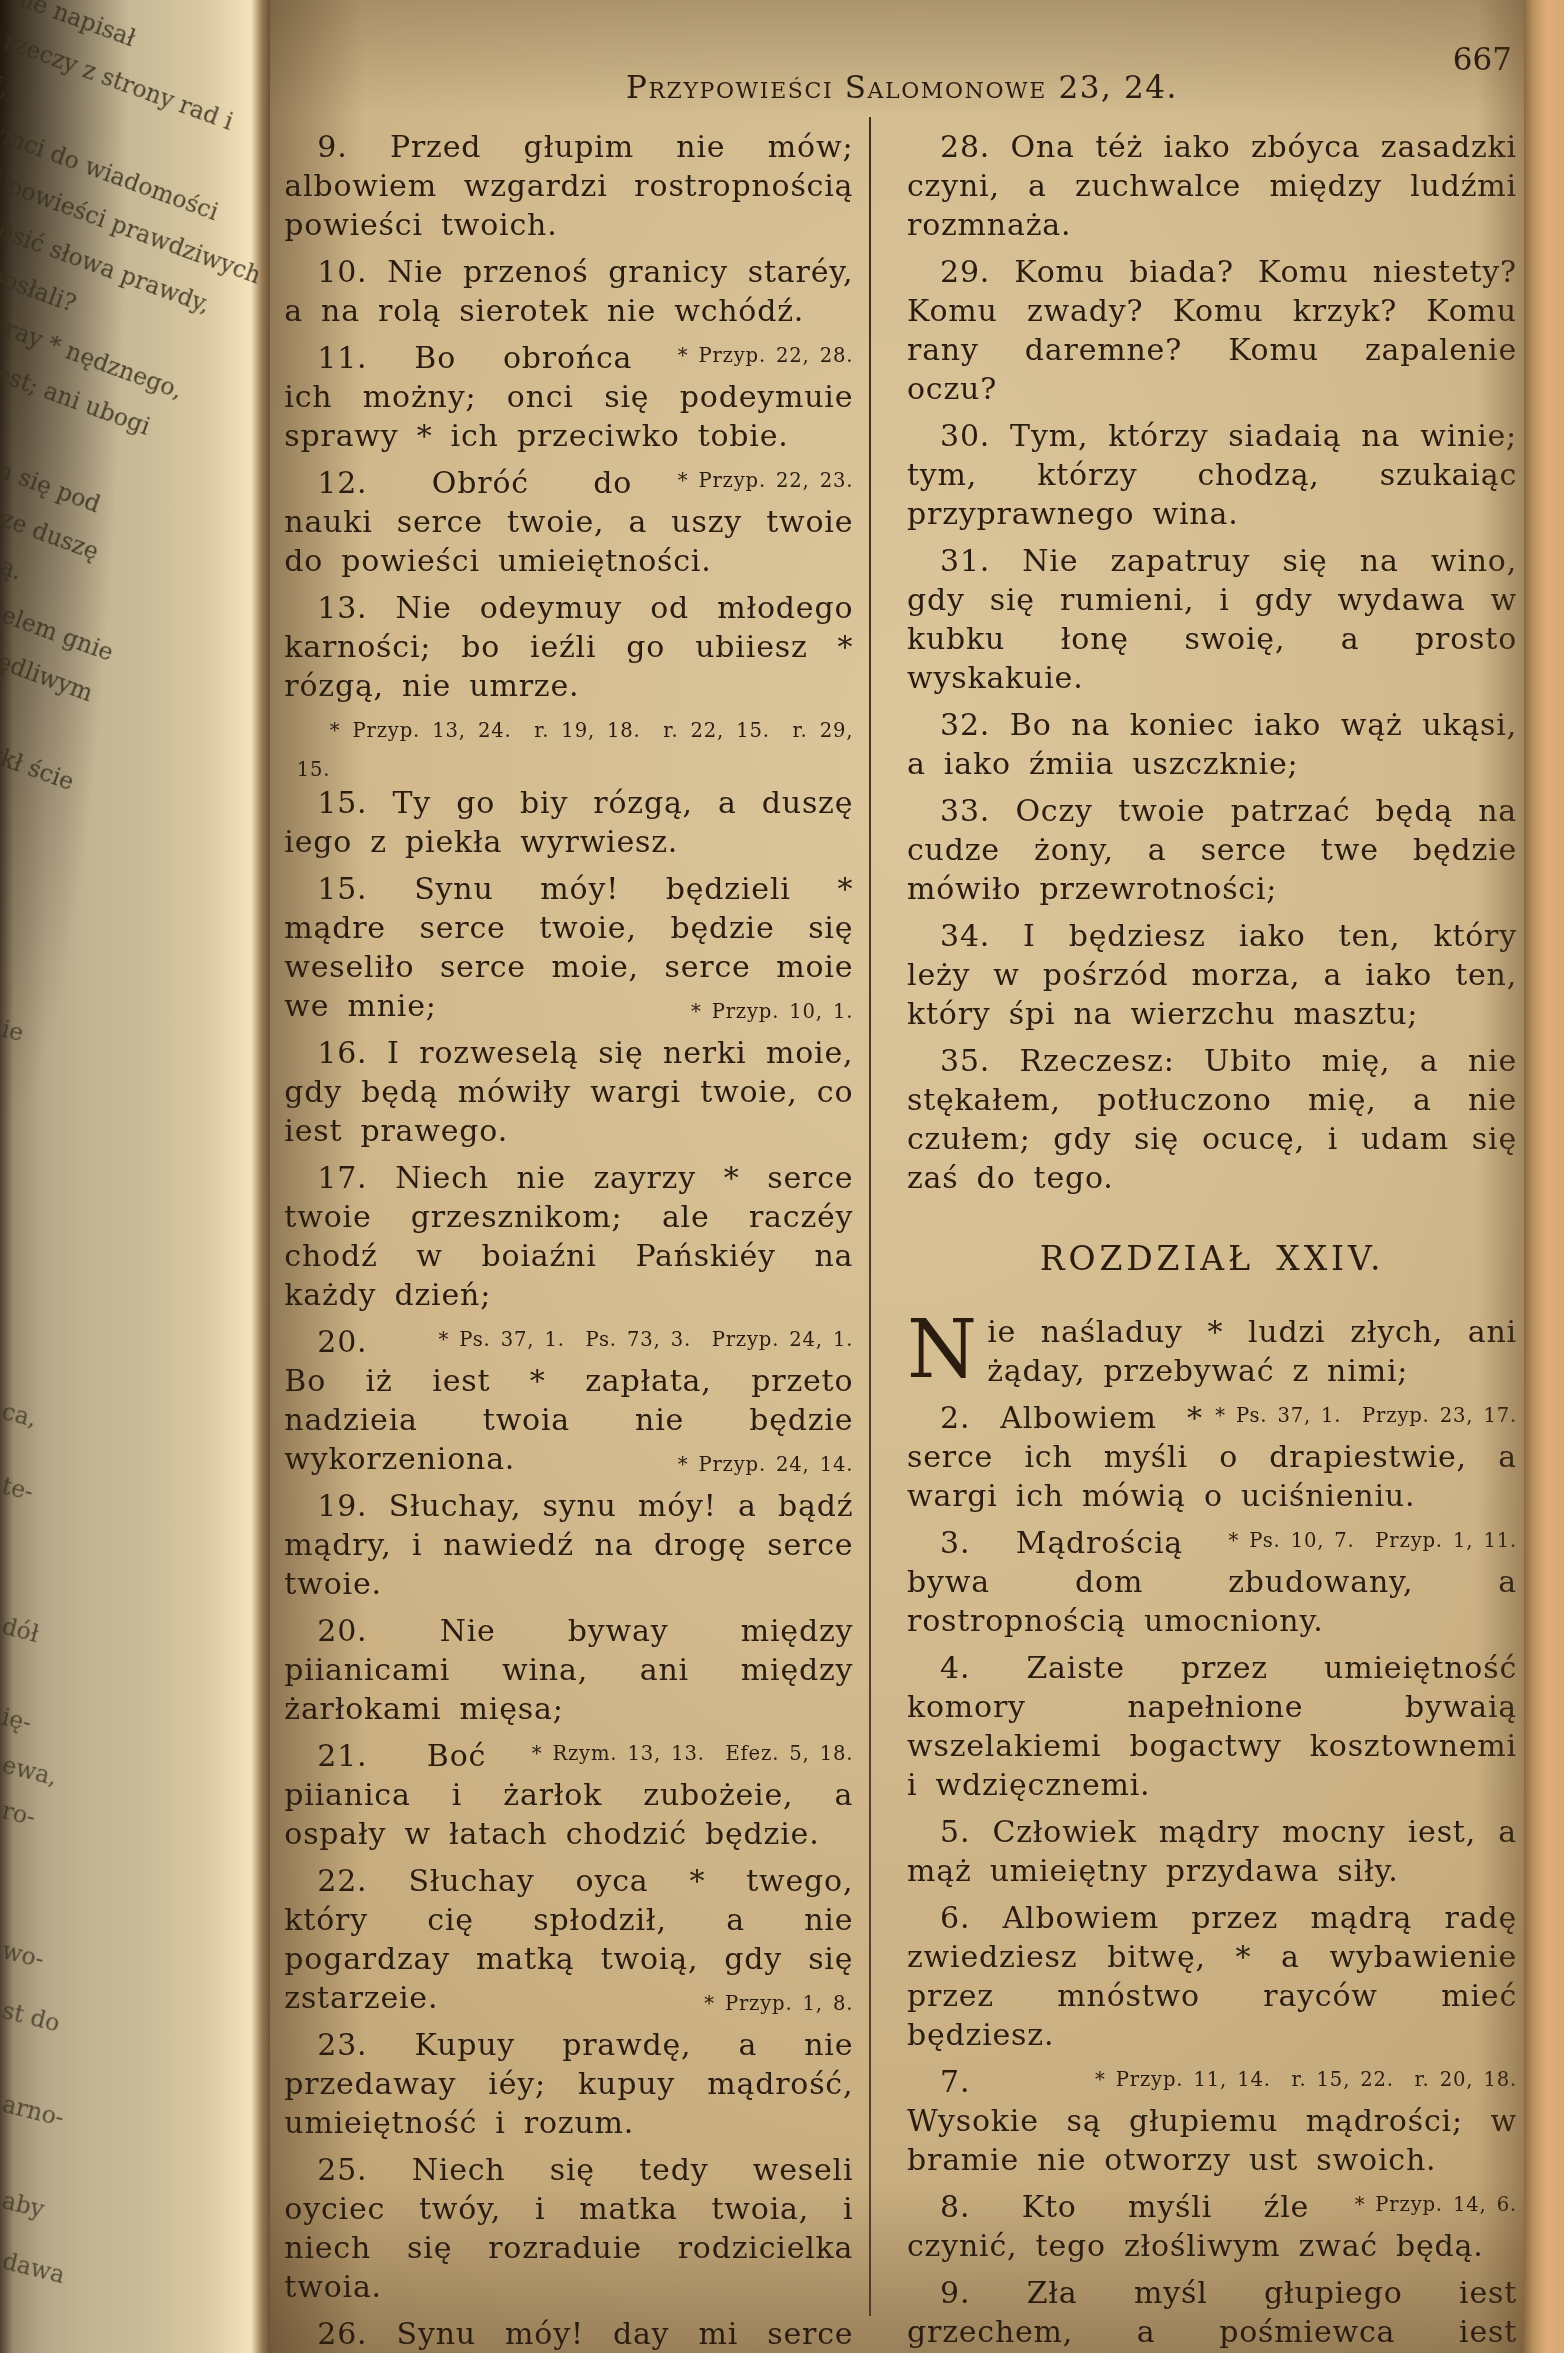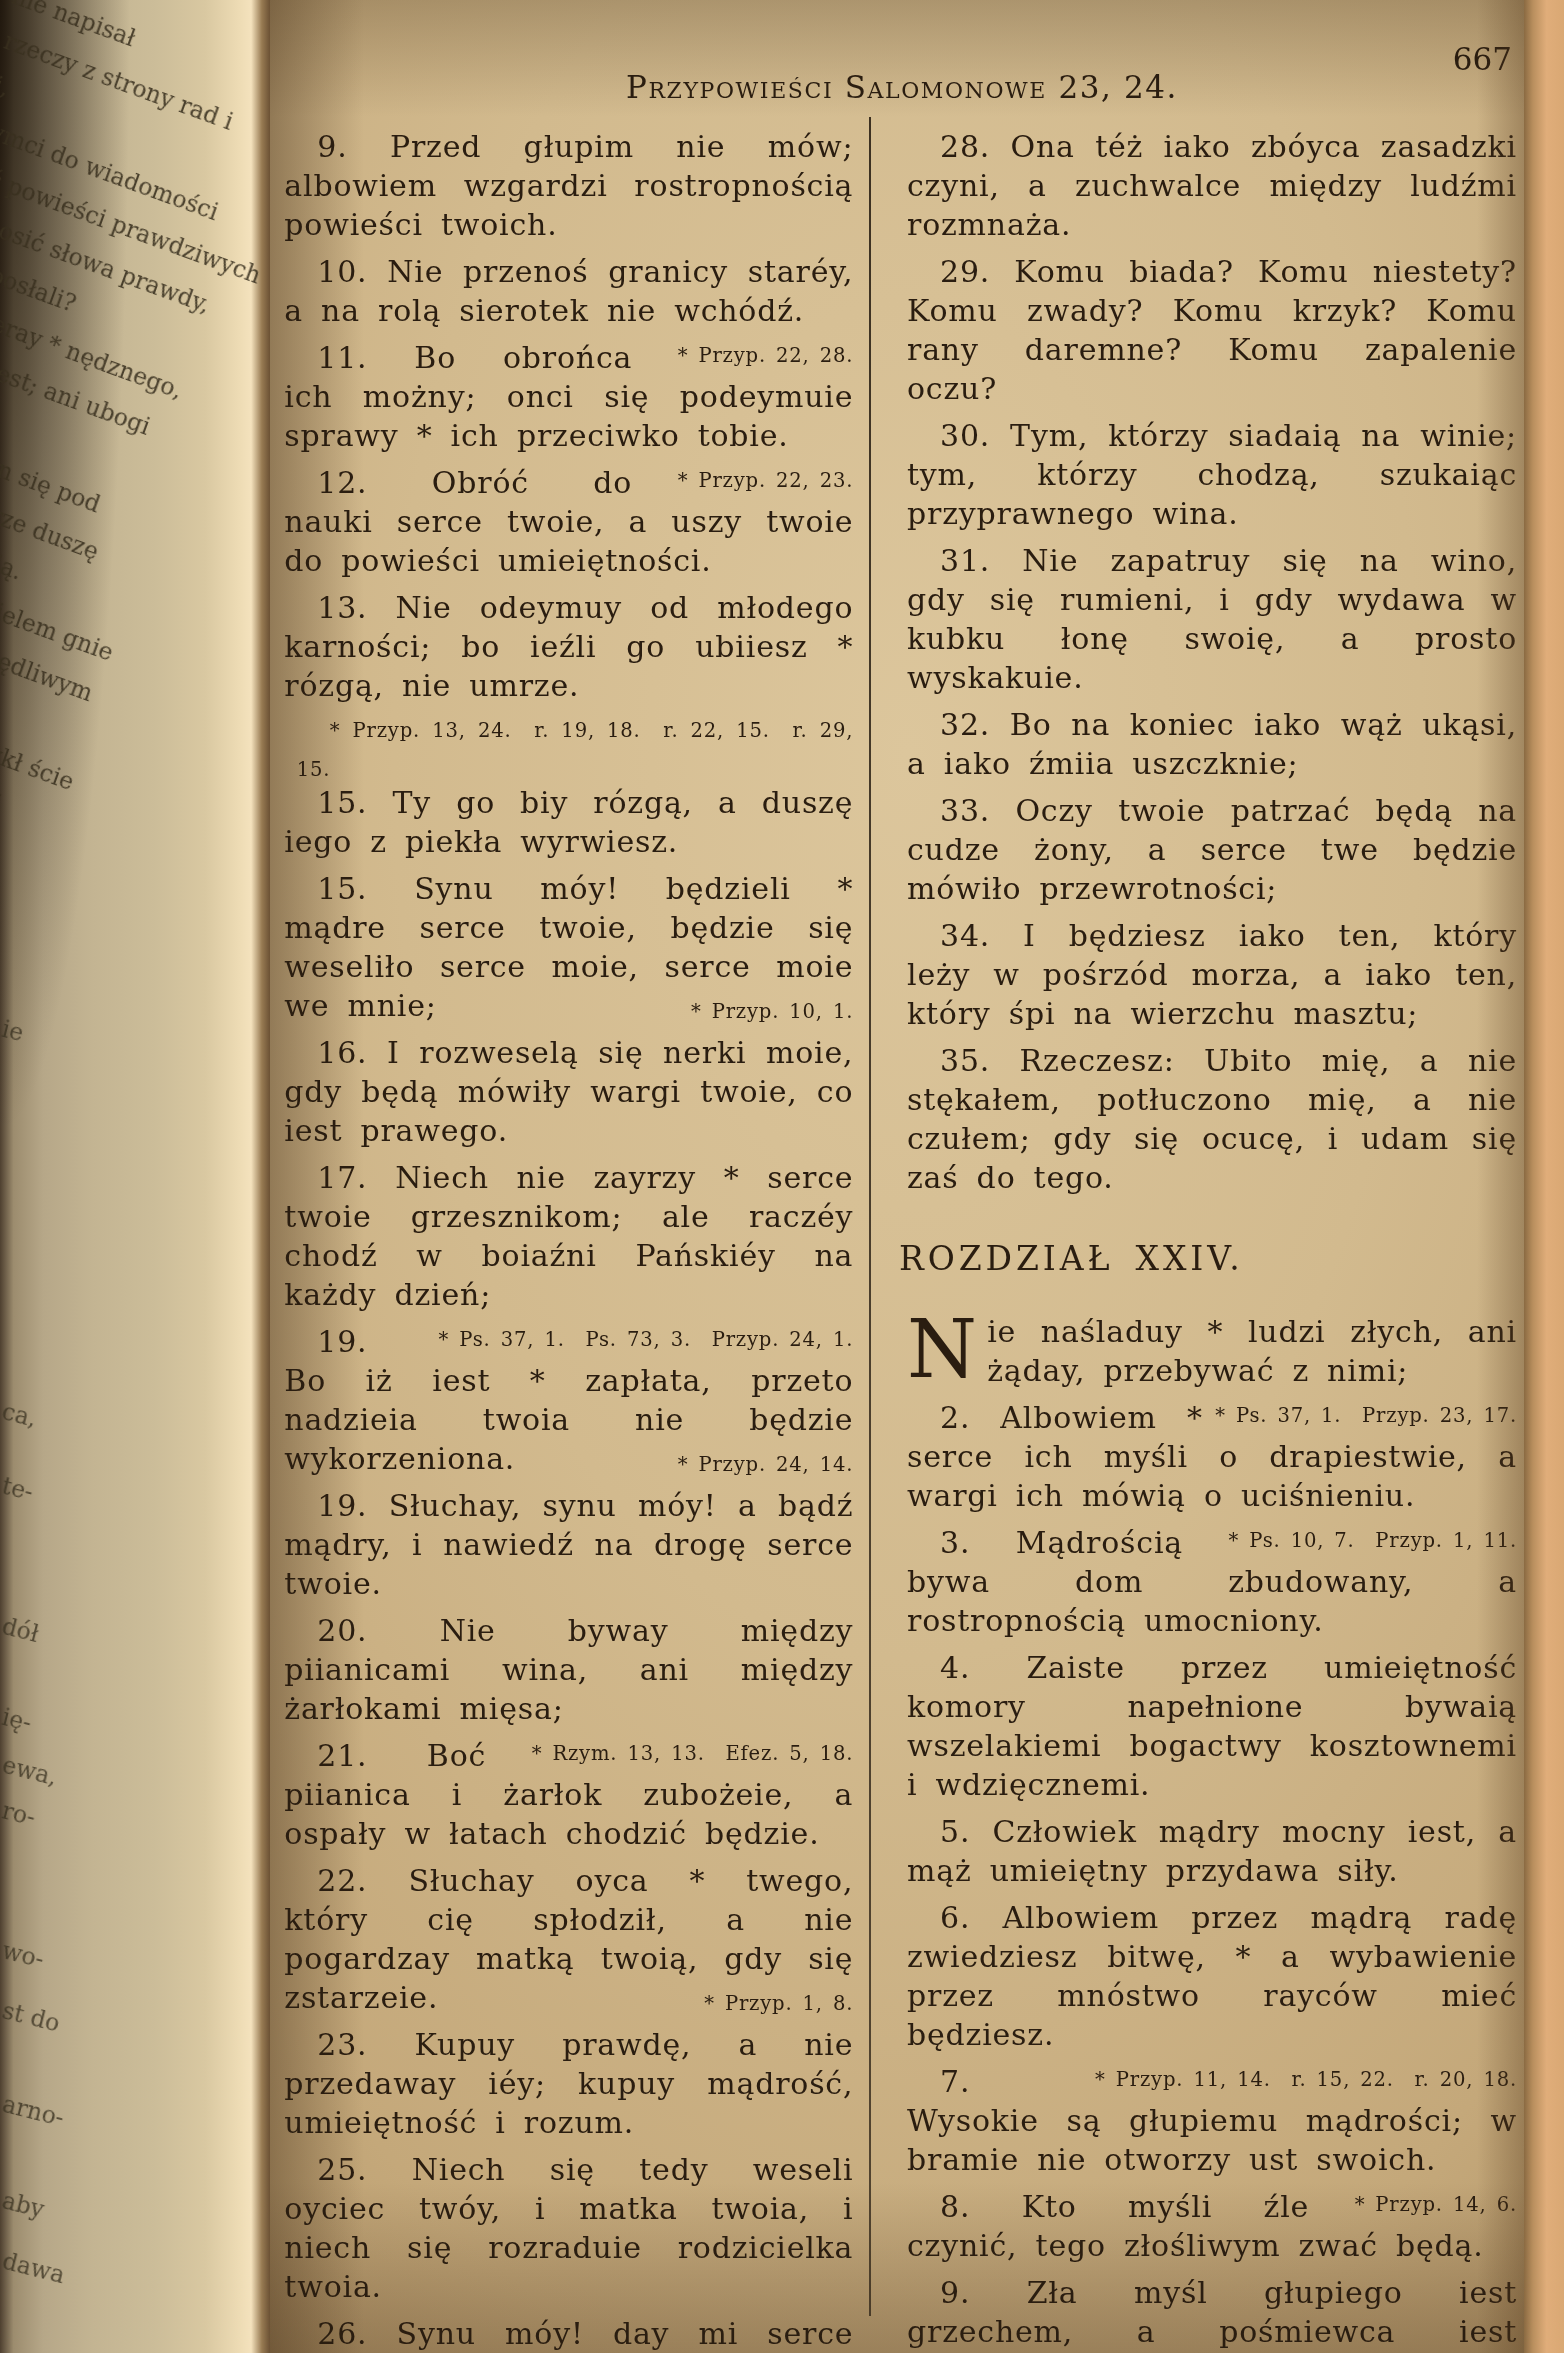--- a/index.html
+++ b/index.html
@@ -47,21 +47,21 @@
     text-align:justify;letter-spacing:0.8px;word-spacing:7.8px;}
   .col.left{left:6.3px;width:585px;}
   .col.right{left:629px;width:626px;}
 
   .verse{margin:8px;text-indent:33px;}
   .verse.no-indent{text-indent:0;}
   .verse .ref{float:right;font-size:19.6px;letter-spacing:0.8px;word-spacing:3.1px;
     padding-left:12.5px;position:relative;top:6.3px;}
   .dropcap{float:left;font-size:80px;line-height:66px;padding:4.7px 9.4px 0 0;}
 
-  .chapter-heading{margin:42px 0 34px;text-align:left;font-weight:normal;
+  .chapter-heading{margin:42px 0 34px;text-align:center;font-weight:normal;
     font-size:33px;letter-spacing:3.9px;color:#2a1d10;}
 
   
   .gutter{position:absolute;right:0;top:0;width:41px;height:2354px;
     background:linear-gradient(to right,#8a6a42 0%,#b98f5e 22%,#e0ad7a 55%,#d9a873 100%);}
   .gutter-shade{position:absolute;right:41px;top:0;width:47px;height:2354px;
     background:linear-gradient(to right, rgba(90,62,32,0), rgba(90,62,32,.38));}
 </style>
 </head>
 <body>
@@ -132,21 +132,21 @@
     <div class="col left" id="col-left">
         <p class="verse"><span>9. Przed głupim nie mów; albowiem wzgardzi rostropnością powieści twoich.</span></p>
         <p class="verse"><span>10. Nie przenoś granicy staréy, a na rolą sierotek nie wchódź.</span><span class="ref">* Przyp. 22, 28.</span></p>
         <p class="verse"><span>11. Bo obrońca ich możny; onci się podeymuie sprawy * ich przeciwko tobie.</span><span class="ref">* Przyp. 22, 23.</span></p>
         <p class="verse"><span>12. Obróć do nauki serce twoie, a uszy twoie do powieści umieiętności.</span></p>
         <p class="verse"><span>13. Nie odeymuy od młodego karności; bo ieźli go ubiiesz * rózgą, nie umrze.</span><span class="ref">* Przyp. 13, 24.  r. 19, 18.  r. 22, 15.  r. 29, 15.</span></p>
         <p class="verse"><span>15. Ty go biy rózgą, a duszę iego z piekła wyrwiesz.</span></p>
         <p class="verse"><span>15. Synu móy! będzieli * mądre serce twoie, będzie się weseliło serce moie, serce moie we mnie;</span><span class="ref">* Przyp. 10, 1.</span></p>
         <p class="verse"><span>16. I rozweselą się nerki moie, gdy będą mówiły wargi twoie, co iest prawego.</span></p>
         <p class="verse"><span>17. Niech nie zayrzy * serce twoie grzesznikom; ale raczéy chodź w boiaźni Pańskiéy na każdy dzień;</span><span class="ref">* Ps. 37, 1.  Ps. 73, 3.  Przyp. 24, 1.</span></p>
-        <p class="verse"><span>19. Bo iż iest * zapłata, przeto nadzieia twoia nie będzie wykorzeniona.</span><span class="ref">* Przyp. 24, 14.</span></p>
+        <p class="verse"><span>20. Bo iż iest * zapłata, przeto nadzieia twoia nie będzie wykorzeniona.</span><span class="ref">* Przyp. 24, 14.</span></p>
         <p class="verse"><span>19. Słuchay, synu móy! a bądź mądry, i nawiedź na drogę serce twoie.</span></p>
         <p class="verse"><span>20. Nie byway między piianicami wina, ani między żarłokami mięsa;</span><span class="ref">* Rzym. 13, 13.  Efez. 5, 18.</span></p>
         <p class="verse"><span>21. Boć piianica i żarłok zubożeie, a ospały w łatach chodzić będzie.</span></p>
         <p class="verse"><span>22. Słuchay oyca * twego, który cię spłodził, a nie pogardzay matką twoią, gdy się zstarzeie.</span><span class="ref">* Przyp. 1, 8.</span></p>
         <p class="verse"><span>23. Kupuy prawdę, a nie przedaway iéy; kupuy mądrość, umieiętność i rozum.</span></p>
         <p class="verse"><span>25. Niech się tedy weseli oyciec twóy, i matka twoia, i niech się rozraduie rodzicielka twoia.</span></p>
         <p class="verse"><span>26. Synu móy! day mi serce twoie, a oczy twoie niechay strzegą dróg moich.</span></p>
         <p class="verse"><span>27. Bo nierządnica iest * dół głęboki, a cudza żona iest studnia ciasna.</span></p>
       </div>
 

